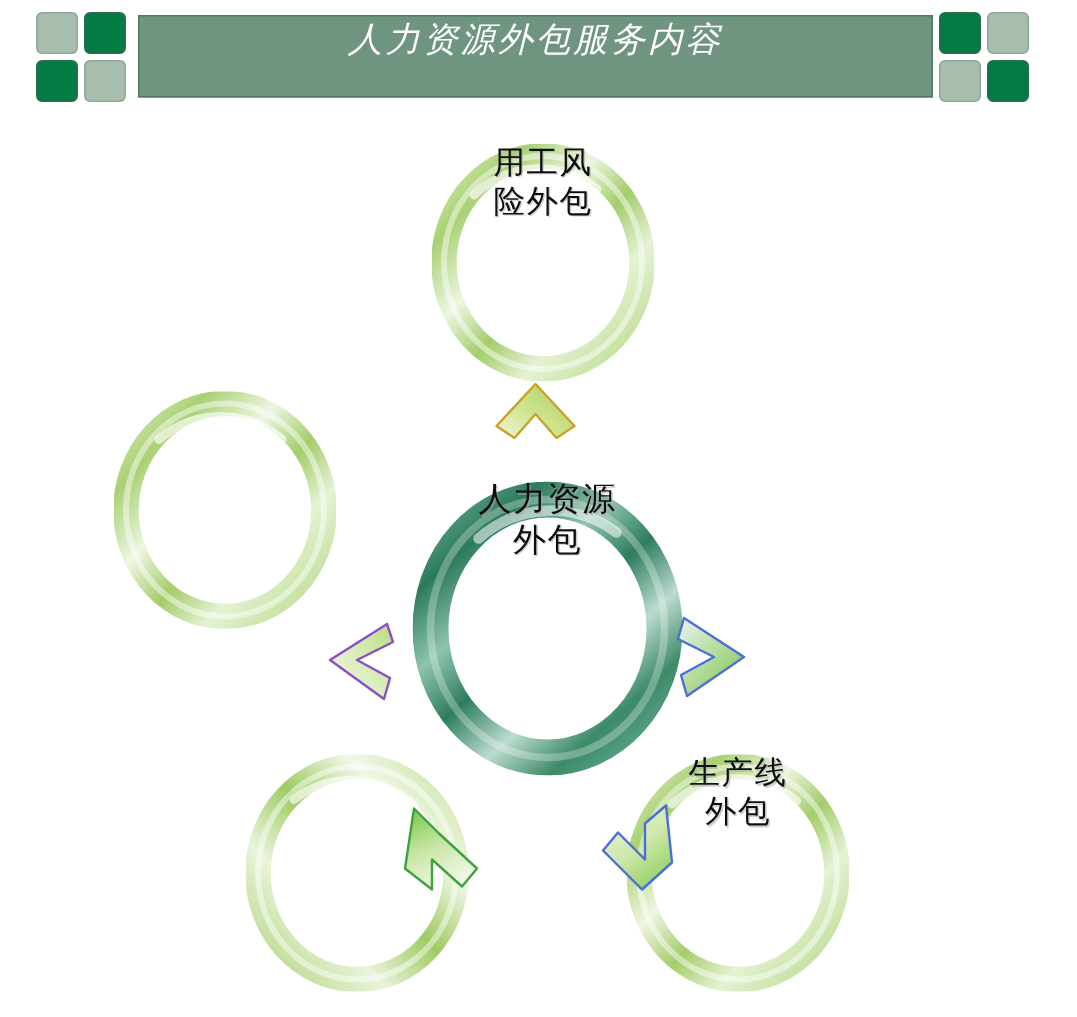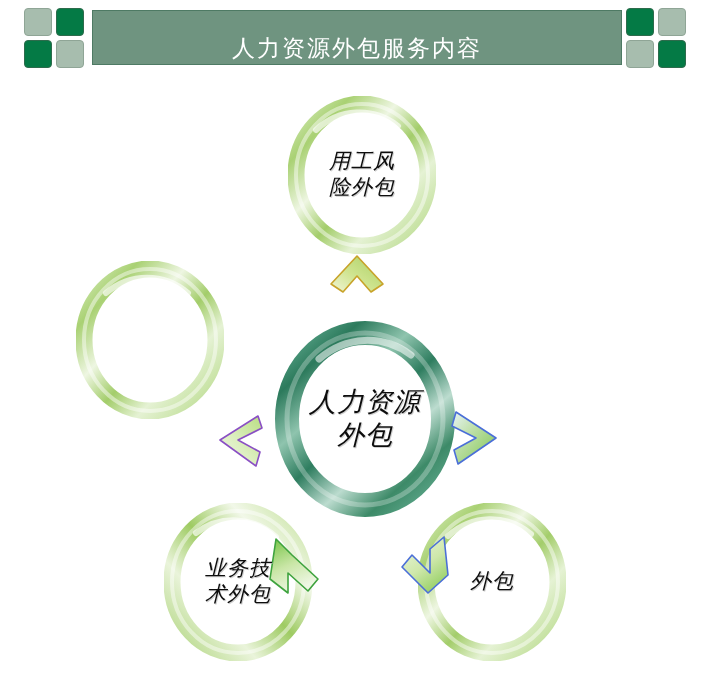--- a/index.html
+++ b/index.html
@@ -47,45 +47,44 @@
   #banner {
     position: absolute;
     left: 92px;
     top: 10px;
     width: 530px;
     height: 55px;
     background: #6f9480;
     border: 1px solid #4e7a64;
     box-sizing: border-box;
     display: flex;
-    align-items: flex-end;
+    align-items: flex-start;
     justify-content: center;
+    font-style: italic;
   }
   #banner-title {
     color: #ffffff;
     font-size: 23px;
     letter-spacing: 2px;
     font-family: "DejaVu Serif", "Liberation Serif", serif;
     white-space: nowrap;
   }
 
   
   #diagram {
     position: absolute;
     left: 0; top: 78px;
     width: 718px; height: 600px;
   }
 
   
   .node {
     position: absolute;
     display: flex;
-    align-items: center;
     justify-content: center;
-    font-style: italic;
   }
   .ring-svg {
     position: absolute;
     left: 0; top: 0;
     width: 100%;
     height: 100%;
   }
   .node-label {
     position: relative;
     z-index: 3;
@@ -97,21 +96,21 @@
     text-shadow: 1px 1px 0 rgba(170,170,170,0.55);
     pointer-events: none;
   }
 
   
   .node.sat { width: 148px; height: 158px; }
   .node.sat .node-label { font-size: 21px; width: 100px; }
 
   
   .node.center { width: 180px; height: 196px; }
-  .node.center .node-label { font-size: 27px; width: 129px; }
+  .node.center .node-label { font-size: 22px; width: 129px; }
 
   #node-top    { left: 288px; top: 18px; }
   #node-right  { left: 494px; top: 183px; }
   #node-left   { left: 76px;  top: 183px; }
   #node-bottom-right { left: 418px; top: 425px; }
   #node-bottom-left  { left: 164px; top: 425px; }
   #node-center { left: 275px; top: 243px; }
 
   
   .arrow {
@@ -227,33 +226,30 @@
     <div class="node-label">
     </div>
   </div>
 
   <div class="node sat" id="node-bottom-left">
     <svg class="ring-svg" viewBox="0 0 148 158">
       <ellipse cx="74" cy="79" rx="66" ry="71" fill="none" stroke="url(#gLight2)" stroke-width="17"></ellipse>
       <ellipse cx="74" cy="79" rx="66" ry="71" fill="none" stroke="rgba(255,255,255,0.45)" stroke-width="4"></ellipse>
       <path d="M 32 30 A 66 71 0 0 1 112 34" fill="none" stroke="rgba(255,255,255,0.65)" stroke-width="6" stroke-linecap="round"></path>
     </svg>
-    <div class="node-label">
-      <div>业务技</div>
-      <div>术外包</div>
-    </div>
   </div>
 
   <div class="node sat" id="node-bottom-right">
     <svg class="ring-svg" viewBox="0 0 148 158">
       <ellipse cx="74" cy="79" rx="66" ry="71" fill="none" stroke="url(#gLight)" stroke-width="17"></ellipse>
       <ellipse cx="74" cy="79" rx="66" ry="71" fill="none" stroke="rgba(255,255,255,0.45)" stroke-width="4"></ellipse>
       <path d="M 30 33 A 66 71 0 0 1 113 31" fill="none" stroke="rgba(255,255,255,0.65)" stroke-width="6" stroke-linecap="round"></path>
     </svg>
     <div class="node-label">
+      <div>生产线</div>
       <div>外包</div>
     </div>
   </div>
 
   <div class="node center" id="node-center">
     <svg class="ring-svg" viewBox="0 0 180 196">
       <ellipse cx="90" cy="98" rx="78" ry="86" fill="none" stroke="url(#gDark)" stroke-width="24"></ellipse>
       <ellipse cx="90" cy="98" rx="78" ry="86" fill="none" stroke="rgba(255,255,255,0.28)" stroke-width="5"></ellipse>
       <path d="M 44 38 A 78 86 0 0 1 136 34" fill="none" stroke="rgba(255,255,255,0.55)" stroke-width="7" stroke-linecap="round"></path>
     </svg>

